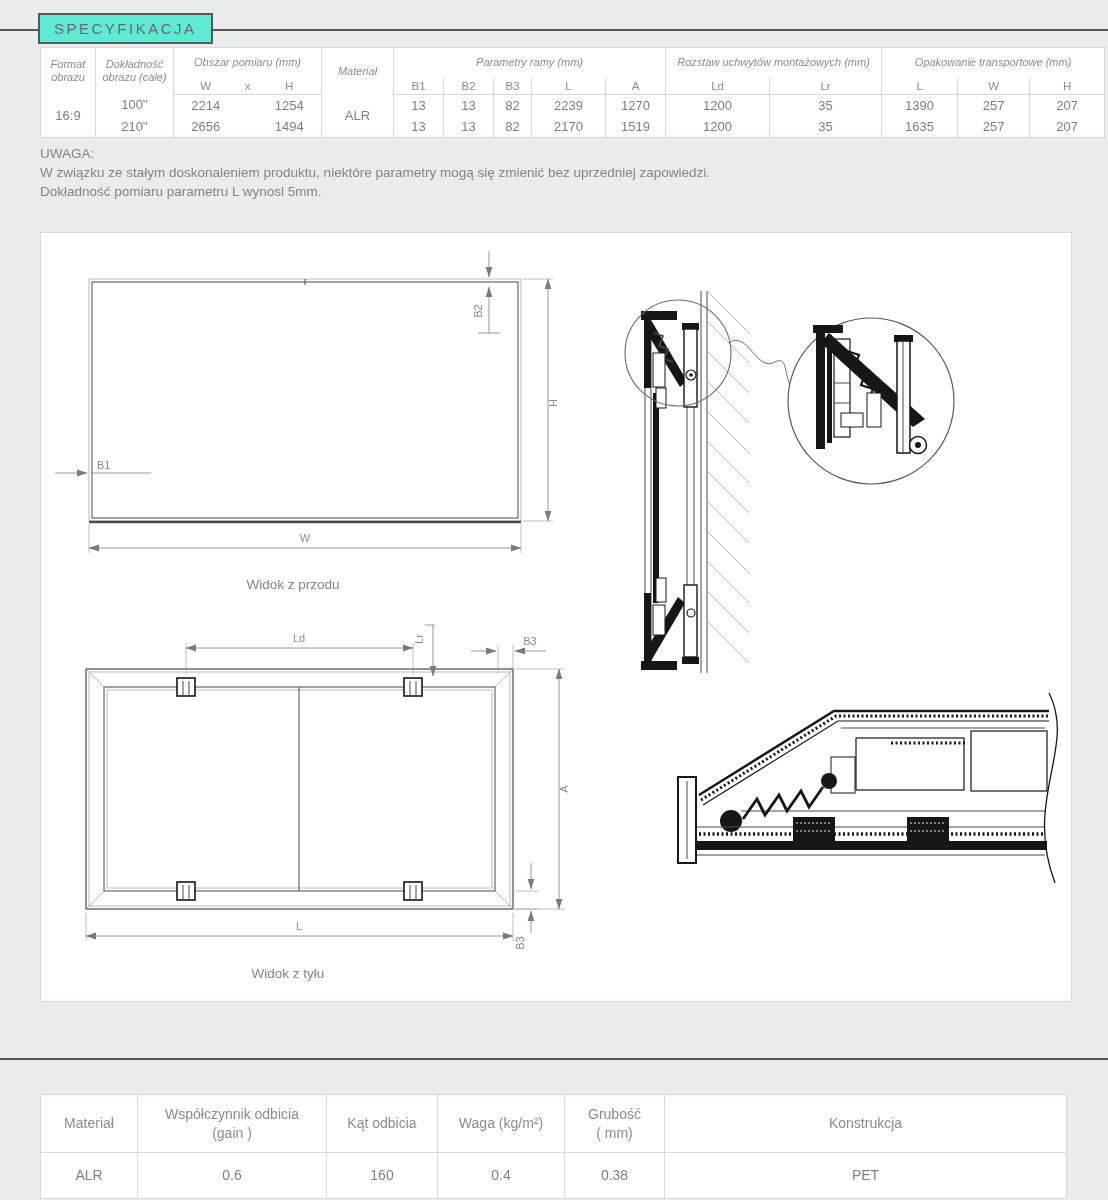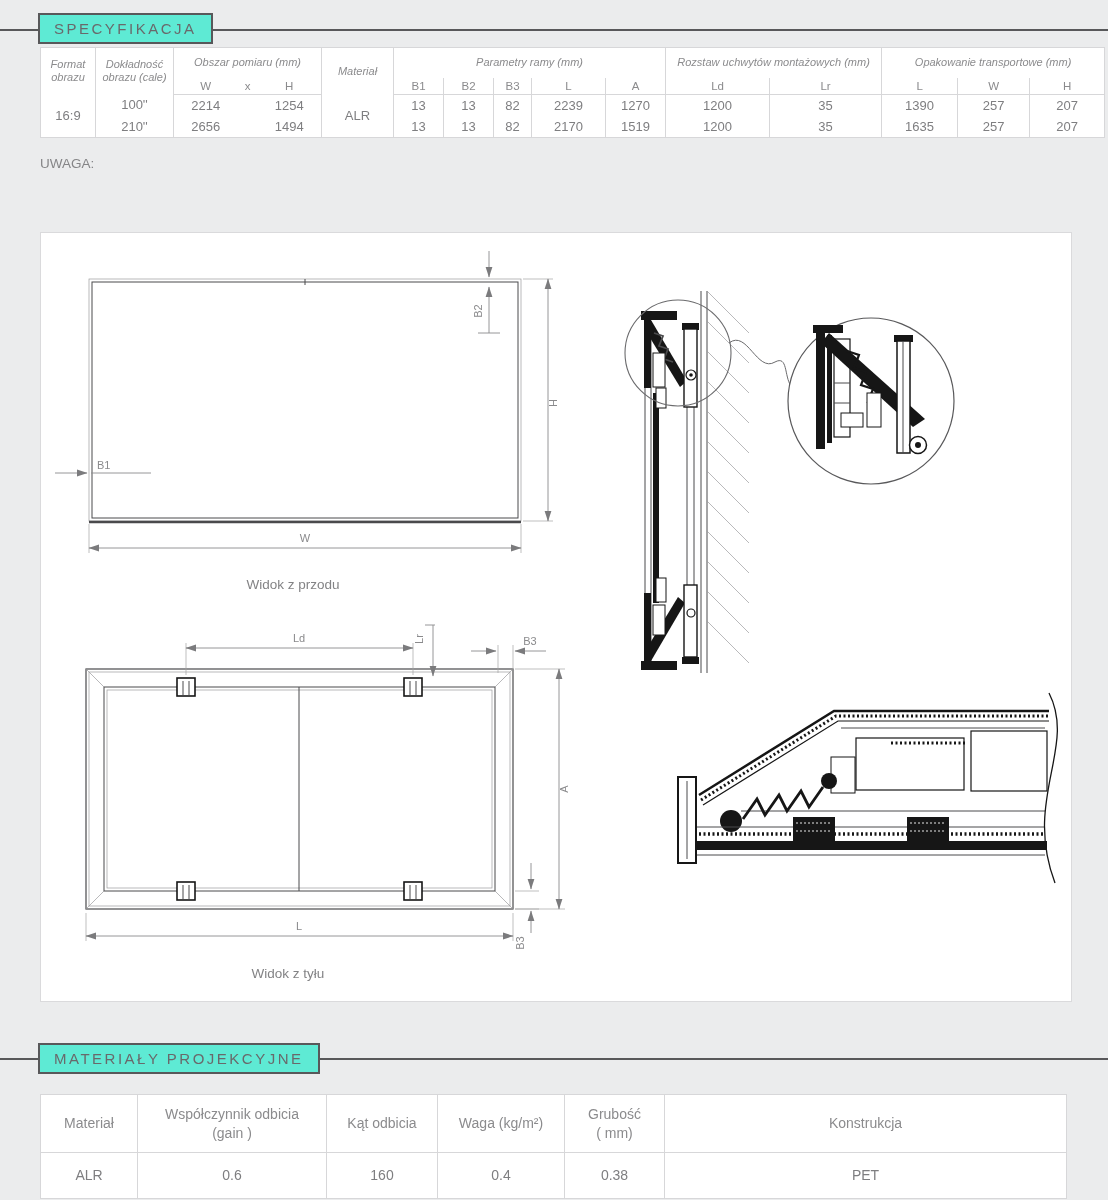--- a/index.html
+++ b/index.html
@@ -11,21 +11,21 @@
   
   table{border-collapse:collapse;table-layout:fixed;background:#fff;}
   .spec-table{position:absolute;left:40px;top:47px;width:1064px;border:1px solid #d7d7d9;color:#8b8b8d;}
   .spec-table td{border:1px solid #d7d7d9;text-align:center;vertical-align:middle;padding:0;}
   .spec-table tr.h1 td{font-size:11px;border-bottom:none;line-height:13px;font-style:italic;}
   .spec-table tr.sub td{font-size:11.5px;border-top:none;height:16px;}
   .spec-table tr.data td{font-size:13px;color:#7e7e80;border-top:none;border-bottom:none;height:21px;}
   .spec-table td.nbl{border-left:none;}
   .spec-table td.nbr{border-right:none;}
   
-  .note{position:absolute;left:40px;top:154px;font-size:13.5px;color:#858587;line-height:19px;}
+  .note{position:absolute;left:40px;top:144px;font-size:13.5px;color:#858587;line-height:19px;}
   
   .panel{position:absolute;left:40px;top:232px;width:1030px;height:768px;background:#fff;
          border:1px solid #dadadc;}
   .drawing text{fill:#8a8a8c;font-size:11px;font-family:"Liberation Sans",sans-serif;}
   .drawing text.cap{font-size:13.5px;fill:#838385;}
   .drawing .dim{stroke:#8a8a8c;stroke-width:0.9;fill:none;}
   .drawing .ext{stroke:#a3a3a5;stroke-width:0.7;fill:none;}
   .drawing .ln{stroke:#4a4a4c;fill:none;}
   .drawing .ln2{stroke:#9b9b9d;stroke-width:0.7;fill:none;}
   .drawing .blk{fill:#161616;stroke:none;}
@@ -122,20 +122,22 @@
       <td>35</td>
       <td>1635</td>
       <td>257</td>
       <td>207</td>
     </tr>
   </tbody>
     </table>
 
   <div class="note">
     <div>UWAGA:</div>
+    <div>W związku ze stałym doskonaleniem produktu, niektóre parametry mogą się zmienić bez uprzedniej zapowiedzi.</div>
+    <div>Dokładność pomiaru parametru L wynosi 5mm.</div>
   </div>
 
   <div class="panel">
     <svg class="drawing" width="1030" height="768" viewBox="0 0 1030 768">
       <defs>
         <marker id="aE" viewBox="0 0 10 8" refX="9.5" refY="4" markerWidth="11" markerHeight="9" orient="auto" markerUnits="userSpaceOnUse">
             <path d="M0,0.8 L10,4 L0,7.2 z" fill="#7b7b7d"></path>
           </marker>
         <marker id="aS" viewBox="0 0 10 8" refX="0.5" refY="4" markerWidth="11" markerHeight="9" orient="auto" markerUnits="userSpaceOnUse">
             <path d="M10,0.8 L0,4 L10,7.2 z" fill="#7b7b7d"></path>
@@ -345,23 +347,20 @@
           <line x1="869" y1="590" x2="905" y2="590" stroke="#fff" stroke-width="0.9" stroke-dasharray="2,2"></line>
           <line x1="869" y1="598" x2="905" y2="598" stroke="#fff" stroke-width="0.9" stroke-dasharray="2,2"></line>
         </g>
 
         <path d="M1008,460 C1036,515 982,565 1014,650" fill="none" stroke="#161616" stroke-width="1.3"></path>
       </g>
     </svg>
   </div>
 
   <div class="hrule" style="top:1058px"></div>
-  <div class="title-box" style="left:38px;top:1043px">
-    <span>MATERIAŁY PROJEKCYJNE</span>
-  </div>
 
   <table class="mat-table">
     <colgroup>
       <col style="width:97px">
         <col style="width:189px">
         <col style="width:111px">
       <col style="width:127px">
         <col style="width:100px">
         <col style="width:402px">
     </colgroup>

